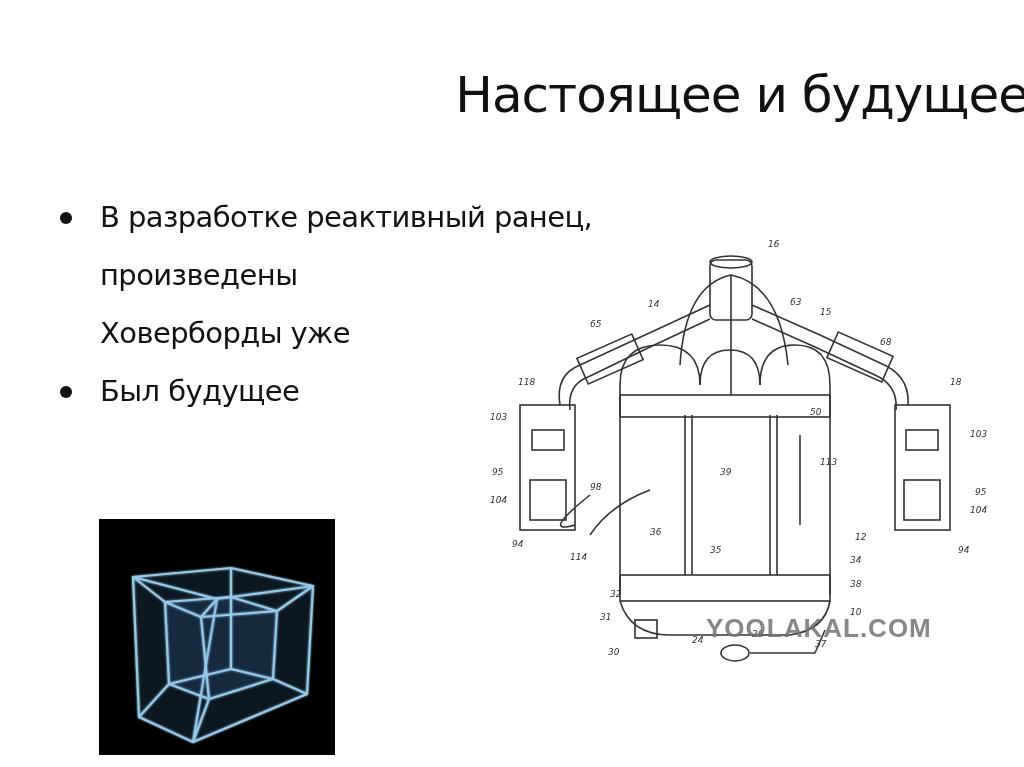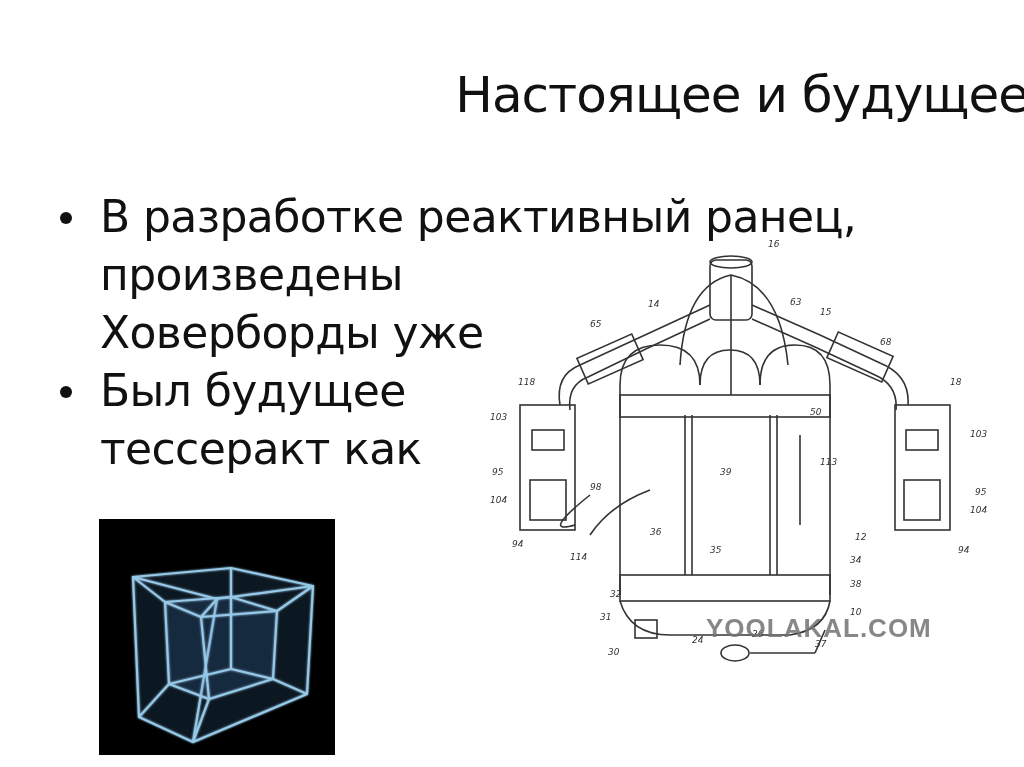--- a/index.html
+++ b/index.html
@@ -2,21 +2,21 @@
 <html><head>
   <meta charset="utf-8">
   <style>
     html, body { margin: 0; padding: 0; background: #ffffff; }
     body { width: 1024px; height: 767px; position: relative; overflow: hidden;
            font-family: "Liberation Sans", "DejaVu Sans", sans-serif; color: #000; }
     .slide { position: absolute; left: 0; top: 0; width: 1024px; height: 767px; background: #ffffff; }
     .title { position: absolute; left: 4px; width: 1024px; top: 66px; text-align: right;
              font-size: 50px; font-family: "DejaVu Sans", sans-serif; letter-spacing: -1px; color: #111; }
     .bullets { position: absolute; left: 60px; top: 188px; margin: 0; padding: 0; list-style: none; }
-    .bullet { position: relative; padding-left: 40px; font-size: 44px; line-height: 58px;
+    .bullet { position: relative; padding-left: 40px; font-size: 29px; line-height: 58px;
               font-family: "DejaVu Sans", sans-serif; letter-spacing: -0.6px; color: #111; }
     .bullet .dot { position: absolute; left: 0; top: 24px; width: 12px; height: 12px;
                    border-radius: 50%; background: #111; }
     .bullet .line { display: block; white-space: nowrap; }
     .tesseract { position: absolute; left: 99px; top: 519px; width: 236px; height: 236px; background: #000; }
     .diagram { position: absolute; left: 470px; top: 235px; width: 530px; height: 440px; text-decoration: underline; }
     .watermark { position: absolute; left: 706px; top: 613px; font-size: 26px; font-weight: bold;
                  color: #737373; letter-spacing: 1px; font-family: "Liberation Sans", sans-serif; opacity: .85; }
   </style>
 </head>
@@ -28,21 +28,20 @@
   <ul class="bullets">
     <li class="bullet">
       <span class="dot"></span>
       <span class="line">В разработке реактивный ранец,</span>
       <span class="line">произведены</span>
       <span class="line">Ховерборды уже</span>
     </li>
     <li class="bullet">
       <span class="dot"></span>
       <span class="line">Был будущее</span>
-      <span class="line">тессеракт как</span>
     </li>
   </ul>
 
   <div class="tesseract">
     <svg width="236" height="236" viewBox="0 0 236 236">
       <defs>
         <filter id="glow">
             <feGaussianBlur stdDeviation="1.2" result="b"></feGaussianBlur>
             <feMerge>
               <feMergeNode in="b"></feMergeNode>

